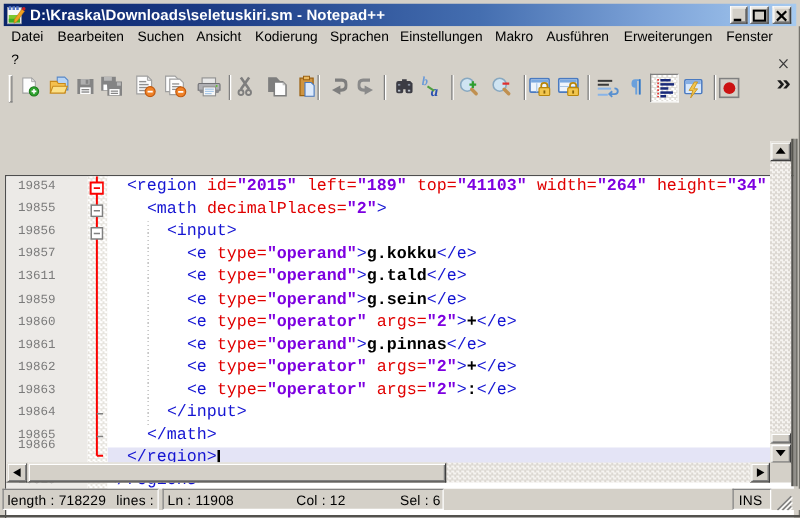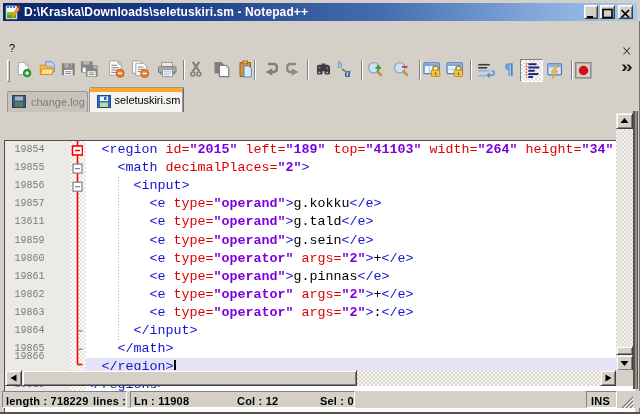--- a/index.html
+++ b/index.html
@@ -22,29 +22,29 @@
 .tabtxt2{position:absolute;left:25px;top:6.5px;font-size:11px;color:#000;letter-spacing:-0.05px;}
 #editor{left:4px;top:110.5px;width:631px;height:276.5px;border:1px solid #4e4e4e;border-bottom:1.5px solid #404040;border-right:none;background:#fff;box-shadow:0 1.5px 0 #fafaf7;margin-top:29px;}
 #gutter{position:absolute;left:0px;top:0.5px;width:65px;height:257px;background:#eceae7;font-family:"Liberation Mono",monospace;font-size:10px;color:#7b7b7b;}
 .ln{position:absolute;right:25.5px;height:18.1px;line-height:18.1px;}
 #foldm{position:absolute;left:65px;top:0.5px;width:16px;height:257px;background:repeating-conic-gradient(#ffffff 0% 25%,#e6e3dd 0% 50%) 0 0/4px 4px;}
 #codearea{position:absolute;left:80.5px;top:0.5px;width:530px;height:257px;background:#fff;overflow:hidden;font-family:"Liberation Mono",monospace;font-size:13.33px;white-space:pre;}
 .cl{position:absolute;left:0px;height:18.1px;line-height:18.1px;}
 .t{color:#1414d2;}
 .a{color:#e00000;}
 .v{color:#7d00e0;font-weight:bold;}
-.b{color:#000;font-weight:normal;}
+.b{color:#000;font-weight:bold;}
 #curline{position:absolute;left:0;width:530px;height:18.1px;background:#e4e4f6;}
 #caret{position:absolute;width:2px;height:15px;background:#000;}
 #vscroll{left:615.5px;top:112.5px;width:17.5px;height:258px;background:repeating-conic-gradient(#f6f4f1 0% 25%,#dcd8d2 0% 50%) 0 0/4px 4px;}
 #hscroll{left:5px;top:369.5px;width:610.5px;height:16px;background:repeating-conic-gradient(#f6f4f1 0% 25%,#dcd8d2 0% 50%) 0 0/4px 4px;}
 .sbtn{position:absolute;background:#d4d0c8;border:1px solid;border-color:#ece9e4 #404040 #404040 #ece9e4;box-shadow:inset 1px 1px 0 #fff, inset -1px -1px 0 #808080;}
 #corner{left:615.5px;top:369.5px;width:17.5px;height:16px;background:#d4d0c8;}
 #statusbar{left:0px;top:391px;width:640px;height:17px;background:#d4d0c8;font-size:11px;color:#000;}
-.panel{position:absolute;top:0px;height:17px;border:1px solid;border-color:#828282 #fff #fff #828282;white-space:pre;overflow:hidden;font-weight:bold;}
+.panel{position:absolute;top:0px;height:17px;border:1px solid;border-color:#828282 #fff #fff #828282;white-space:pre;overflow:hidden;}
 .ptx{position:absolute;top:2.5px;white-space:pre;letter-spacing:0.2px;}
 </style></head>
 <body>
 <div id="win">
   <div id="titlebar" class="abs">
     <svg class="abs" style="left:2px;top:1px" width="16" height="16" viewBox="0 0 16 16">
       <rect x="1" y="2" width="11" height="13" fill="#f8f8f8" stroke="#9aa0a8" stroke-width="0.7"></rect>
       <rect x="2" y="8" width="9" height="6" fill="#7ec830"></rect>
       <rect x="2" y="11" width="9" height="3" fill="#3fae22"></rect>
       <rect x="2" y="1" width="2" height="3" fill="#5878c8"></rect>
@@ -57,20 +57,33 @@
     <div class="winbtn abs" style="left:581px"><svg width="12" height="12" viewBox="0 0 12 12">
           <rect x="2" y="8" width="6" height="2" fill="#000"></rect>
         </svg></div>
     <div class="winbtn abs" style="left:597px;width:15px"><svg width="13" height="12" viewBox="0 0 13 12">
           <rect x="2" y="1.5" width="9" height="8" fill="none" stroke="#000" stroke-width="1.6"></rect>
         </svg></div>
     <div class="winbtn abs" style="left:615px;width:15px"><svg width="13" height="12" viewBox="0 0 13 12">
           <path d="M2.5 2 L10 9.5 M10 2 L2.5 9.5" stroke="#000" stroke-width="1.7"></path>
         </svg></div>
   </div>
+  <div class="menurow abs" style="top:21px">
+    <div class="mitem" style="left:9px">Datei</div>
+    <div class="mitem" style="left:46px">Bearbeiten</div>
+    <div class="mitem" style="left:110px">Suchen</div>
+    <div class="mitem" style="left:157px">Ansicht</div>
+    <div class="mitem" style="left:204px">Kodierung</div>
+    <div class="mitem" style="left:264px">Sprachen</div>
+    <div class="mitem" style="left:320px">Einstellungen</div>
+    <div class="mitem" style="left:396px">Makro</div>
+    <div class="mitem" style="left:437px">Ausführen</div>
+    <div class="mitem" style="left:499px">Erweiterungen</div>
+    <div class="mitem" style="left:581px">Fenster</div>
+  </div>
   <div class="menurow abs" style="top:39px">
     <div class="mitem" style="left:9px">?</div>
     <svg class="abs" style="left:623px;top:8px" width="8" height="8" viewBox="0 0 8 8">
         <path d="M0.5 0.5 L7 7.5 M7 0.5 L0.5 7.5" stroke="#3a3a3a" stroke-width="1.1"></path>
       </svg>
   </div>
   <div id="toolbar" class="abs">
     <div class="grip"></div>
     <svg class="abs" style="left:17px;top:3.5px" width="15" height="17" viewBox="0 0 18 19">
       <path d="M1.5 1 h8.5 l3.5 3.5 v11 h-12 Z" fill="#fdfdfd" stroke="#a0a0a0"></path>
@@ -236,40 +249,20 @@
       <circle cx="9" cy="9" r="5" fill="#cc1212"></circle>
     </svg>
     <div class="tsep" style="left:183px"></div>
     <div class="tsep" style="left:254px"></div>
     <div class="tsep" style="left:307px"></div>
     <div class="tsep" style="left:361px"></div>
     <div class="tsep" style="left:419px"></div>
     <div class="tsep" style="left:470px"></div>
     <div class="tsep" style="left:571px"></div>
     <div class="mitem" style="left:621px;top:0px;font-weight:bold;font-size:17px;color:#1a1a1a;transform:scaleX(1.25);transform-origin:left">»</div>
-  </div>
-  <div id="tabbar" class="abs">
-    <div id="tab1" class="abs">
-      <svg class="abs" style="left:4px;top:3px" width="14" height="13" viewBox="0 0 14 13">
-        <rect x="0.5" y="0.5" width="13" height="12" fill="#39597e" stroke="#2a415c"></rect>
-        <rect x="3" y="1.5" width="8" height="4" fill="#a8b4c0"></rect>
-        <rect x="3" y="7" width="8" height="5" fill="#5a7868"></rect>
-      </svg>
-      <div class="tabtxt1">change.log</div>
-    </div>
-    <div id="tab2" class="abs">
-      <div class="orange"></div>
-      <svg class="abs" style="left:7px;top:7px" width="14" height="13" viewBox="0 0 14 13">
-        <rect x="0.5" y="0.5" width="13" height="12" fill="#2f6ac4" stroke="#1d4a94"></rect>
-        <rect x="3" y="1.5" width="8" height="4.5" fill="#f4f8ff"></rect>
-        <rect x="7" y="2" width="2.5" height="3" fill="#2f6ac4"></rect>
-        <rect x="3" y="7.5" width="8" height="4.5" fill="#b8e088"></rect>
-      </svg>
-      <div class="tabtxt2">seletuskiri.sm</div>
-    </div>
   </div>
   <div id="editor" class="abs">
     <div id="gutter">
         <div class="ln" style="top:0.00px">19854</div>
         <div class="ln" style="top:18.10px">19855</div>
         <div class="ln" style="top:36.20px">19856</div>
         <div class="ln" style="top:54.30px">19857</div>
         <div class="ln" style="top:72.40px">13611</div>
         <div class="ln" style="top:90.50px">19859</div>
         <div class="ln" style="top:108.60px">19860</div>
@@ -326,20 +319,20 @@
         </svg></div>
   </div>
   <div id="corner" class="abs"></div>
   <div class="abs" style="left:633.3px;top:111px;width:1.7px;height:278px;background:#55544f"></div>
   <div class="abs" style="left:635px;top:111px;width:1.5px;height:278px;background:#908e89"></div>
   <div class="abs" style="left:636.5px;top:111px;width:1px;height:278px;background:#55544f"></div>
   <div class="abs" style="left:0px;top:411.5px;width:640px;height:2.5px;background:#52514d"></div>
   <div class="abs" style="left:638.6px;top:21px;width:1.4px;height:391px;background:#76746e"></div>
   <div id="statusbar" class="abs">
     <div class="panel" style="left:2px;width:125px"><span class="ptx" style="left:3px">length : 718229</span><span class="ptx" style="left:90px">lines :  19867</span></div>
-    <div class="panel" style="left:130px;width:225px"><span class="ptx" style="left:3px">Ln : 11908</span><span class="ptx" style="left:106px">Col : 12</span><span class="ptx" style="left:189px">Sel : 0</span></div>
+    <div class="panel" style="left:130px;width:225px"><span class="ptx" style="left:3px">Ln : 11908</span><span class="ptx" style="left:106px">Col : 12</span><span class="ptx" style="left:189px">Sel : 6</span></div>
     <div class="panel" style="left:586px;width:31px"><span class="ptx" style="left:4px">INS</span></div>
     <svg class="abs" style="left:621px;top:5px" width="14" height="13" viewBox="0 0 14 13">
       <path d="M12 1 L1 12 M12 5 L5 12 M12 9 L9 12" stroke="#808080" stroke-width="1.3"></path>
       <path d="M13 2 L2 13 M13 6 L6 13 M13 10 L10 13" stroke="#fff" stroke-width="1"></path>
     </svg>
   </div>
 </div>
 
 </body></html>

